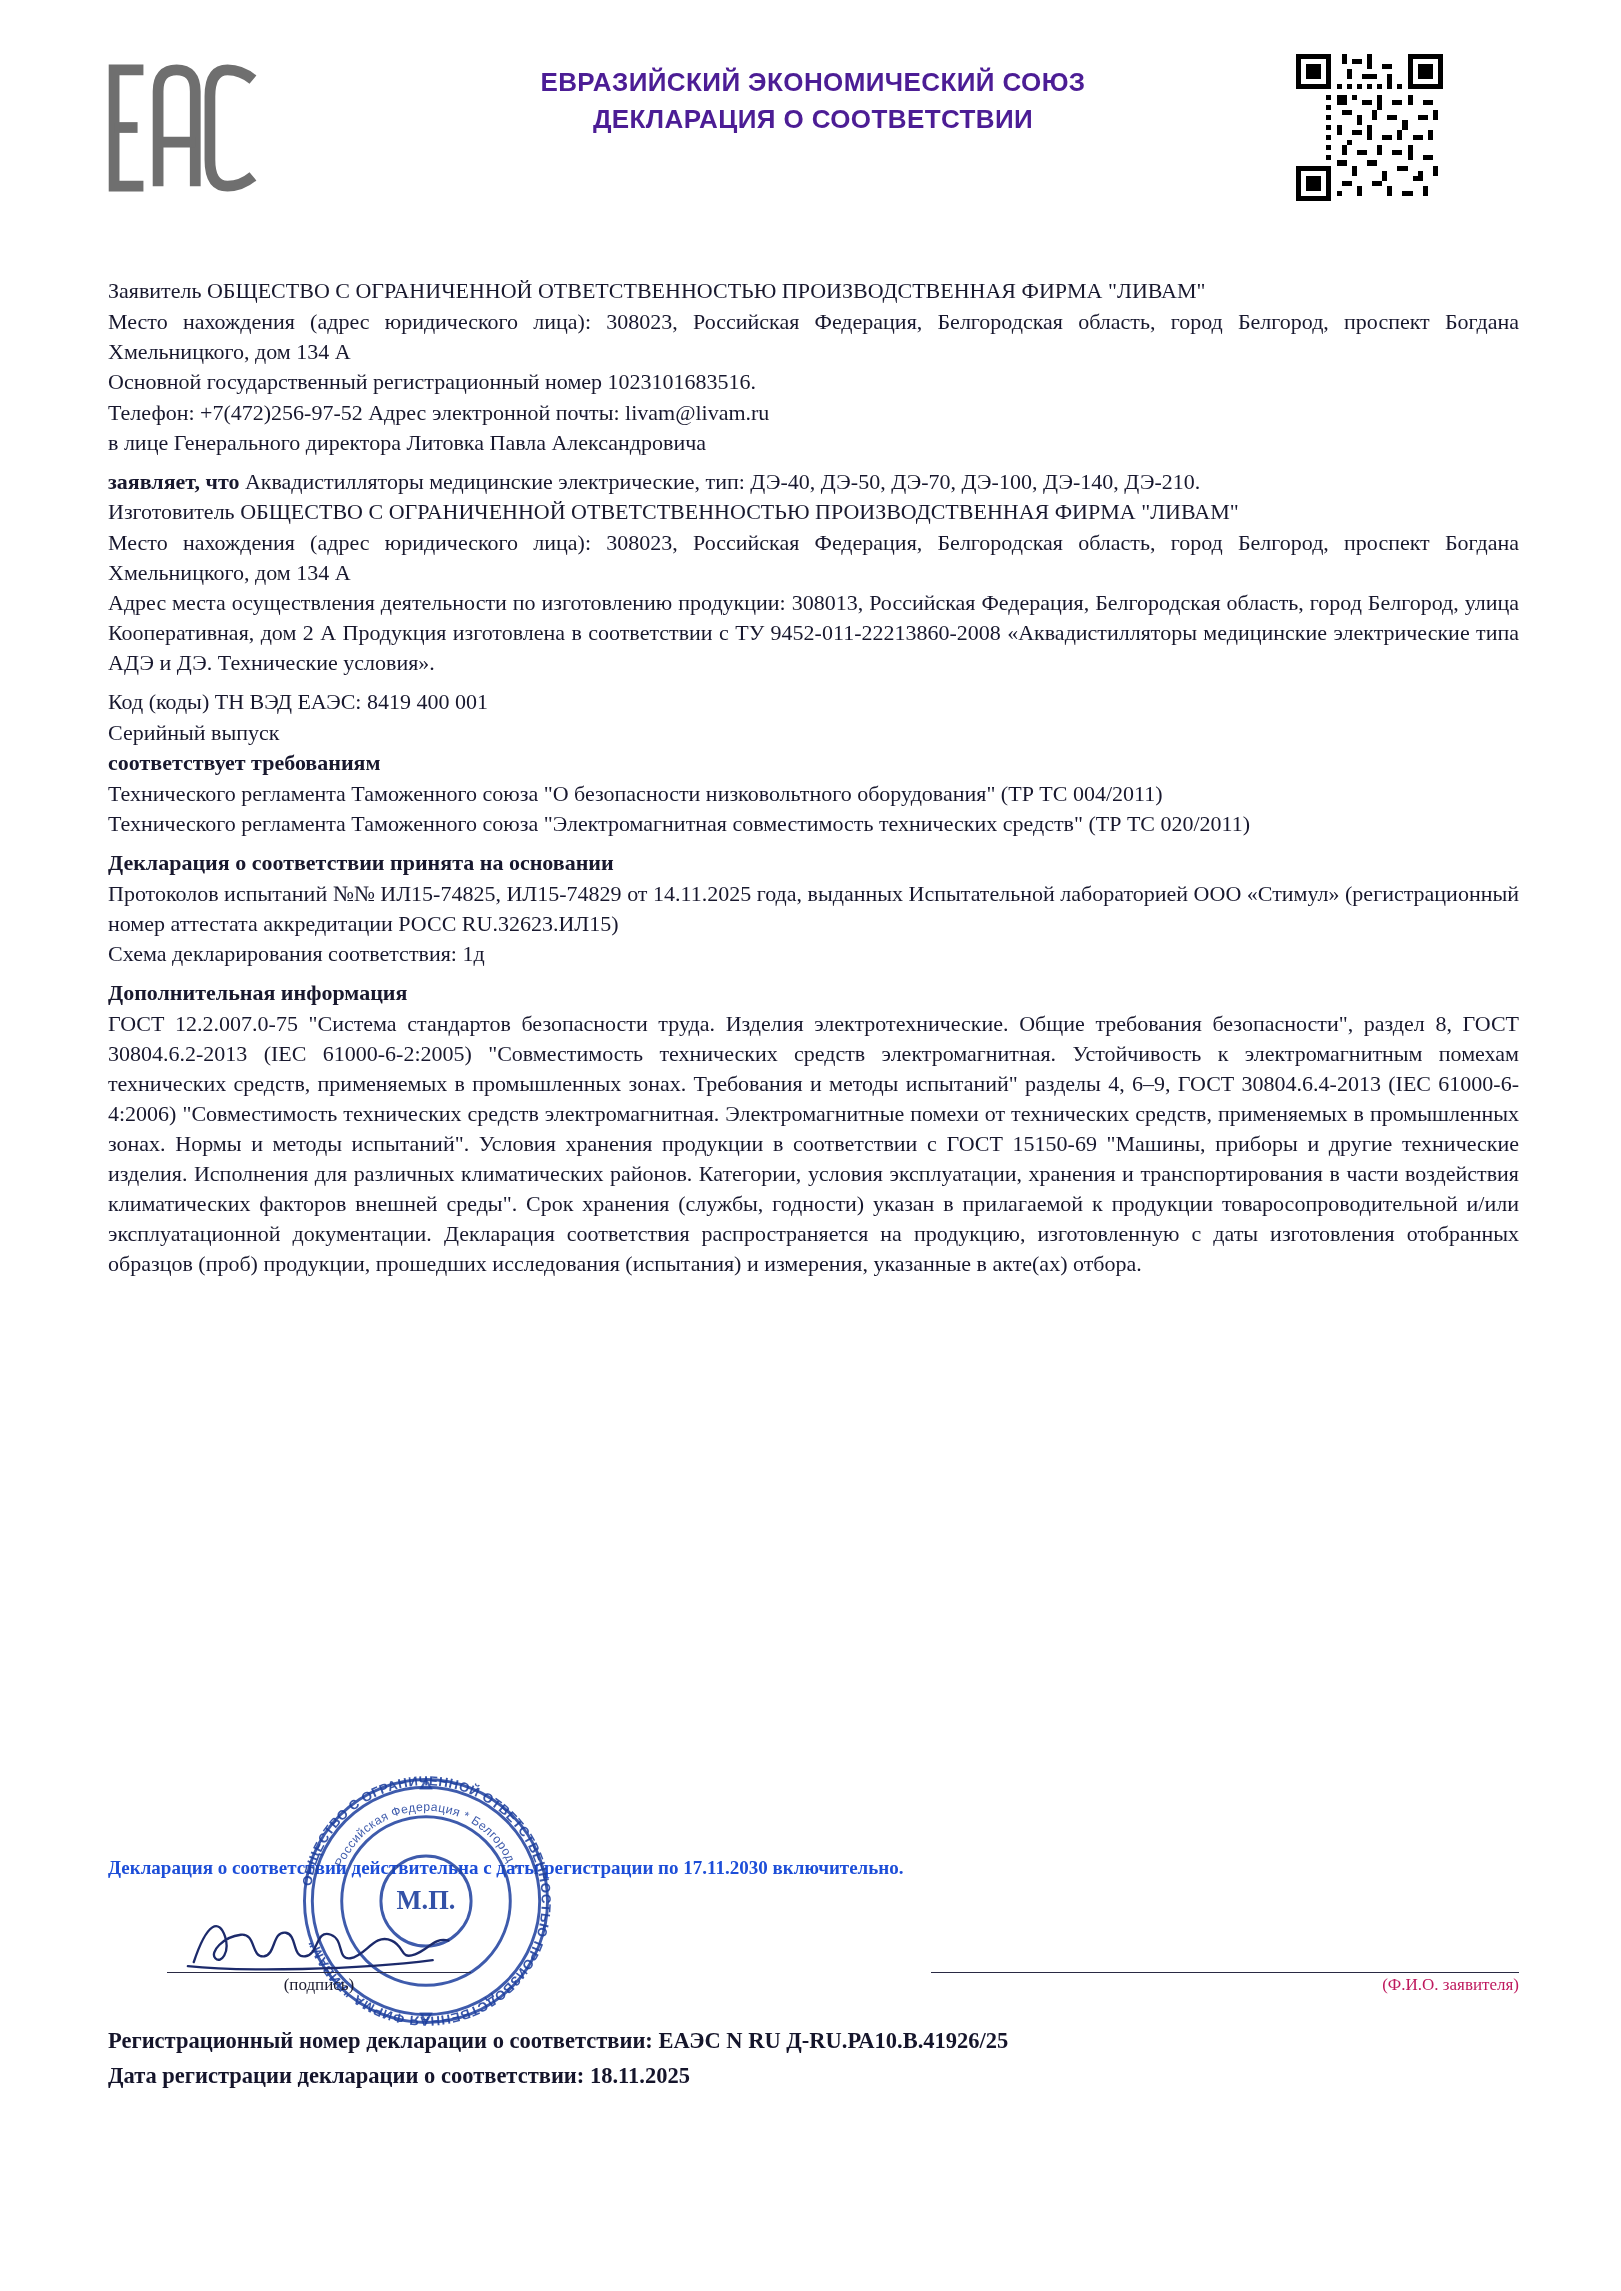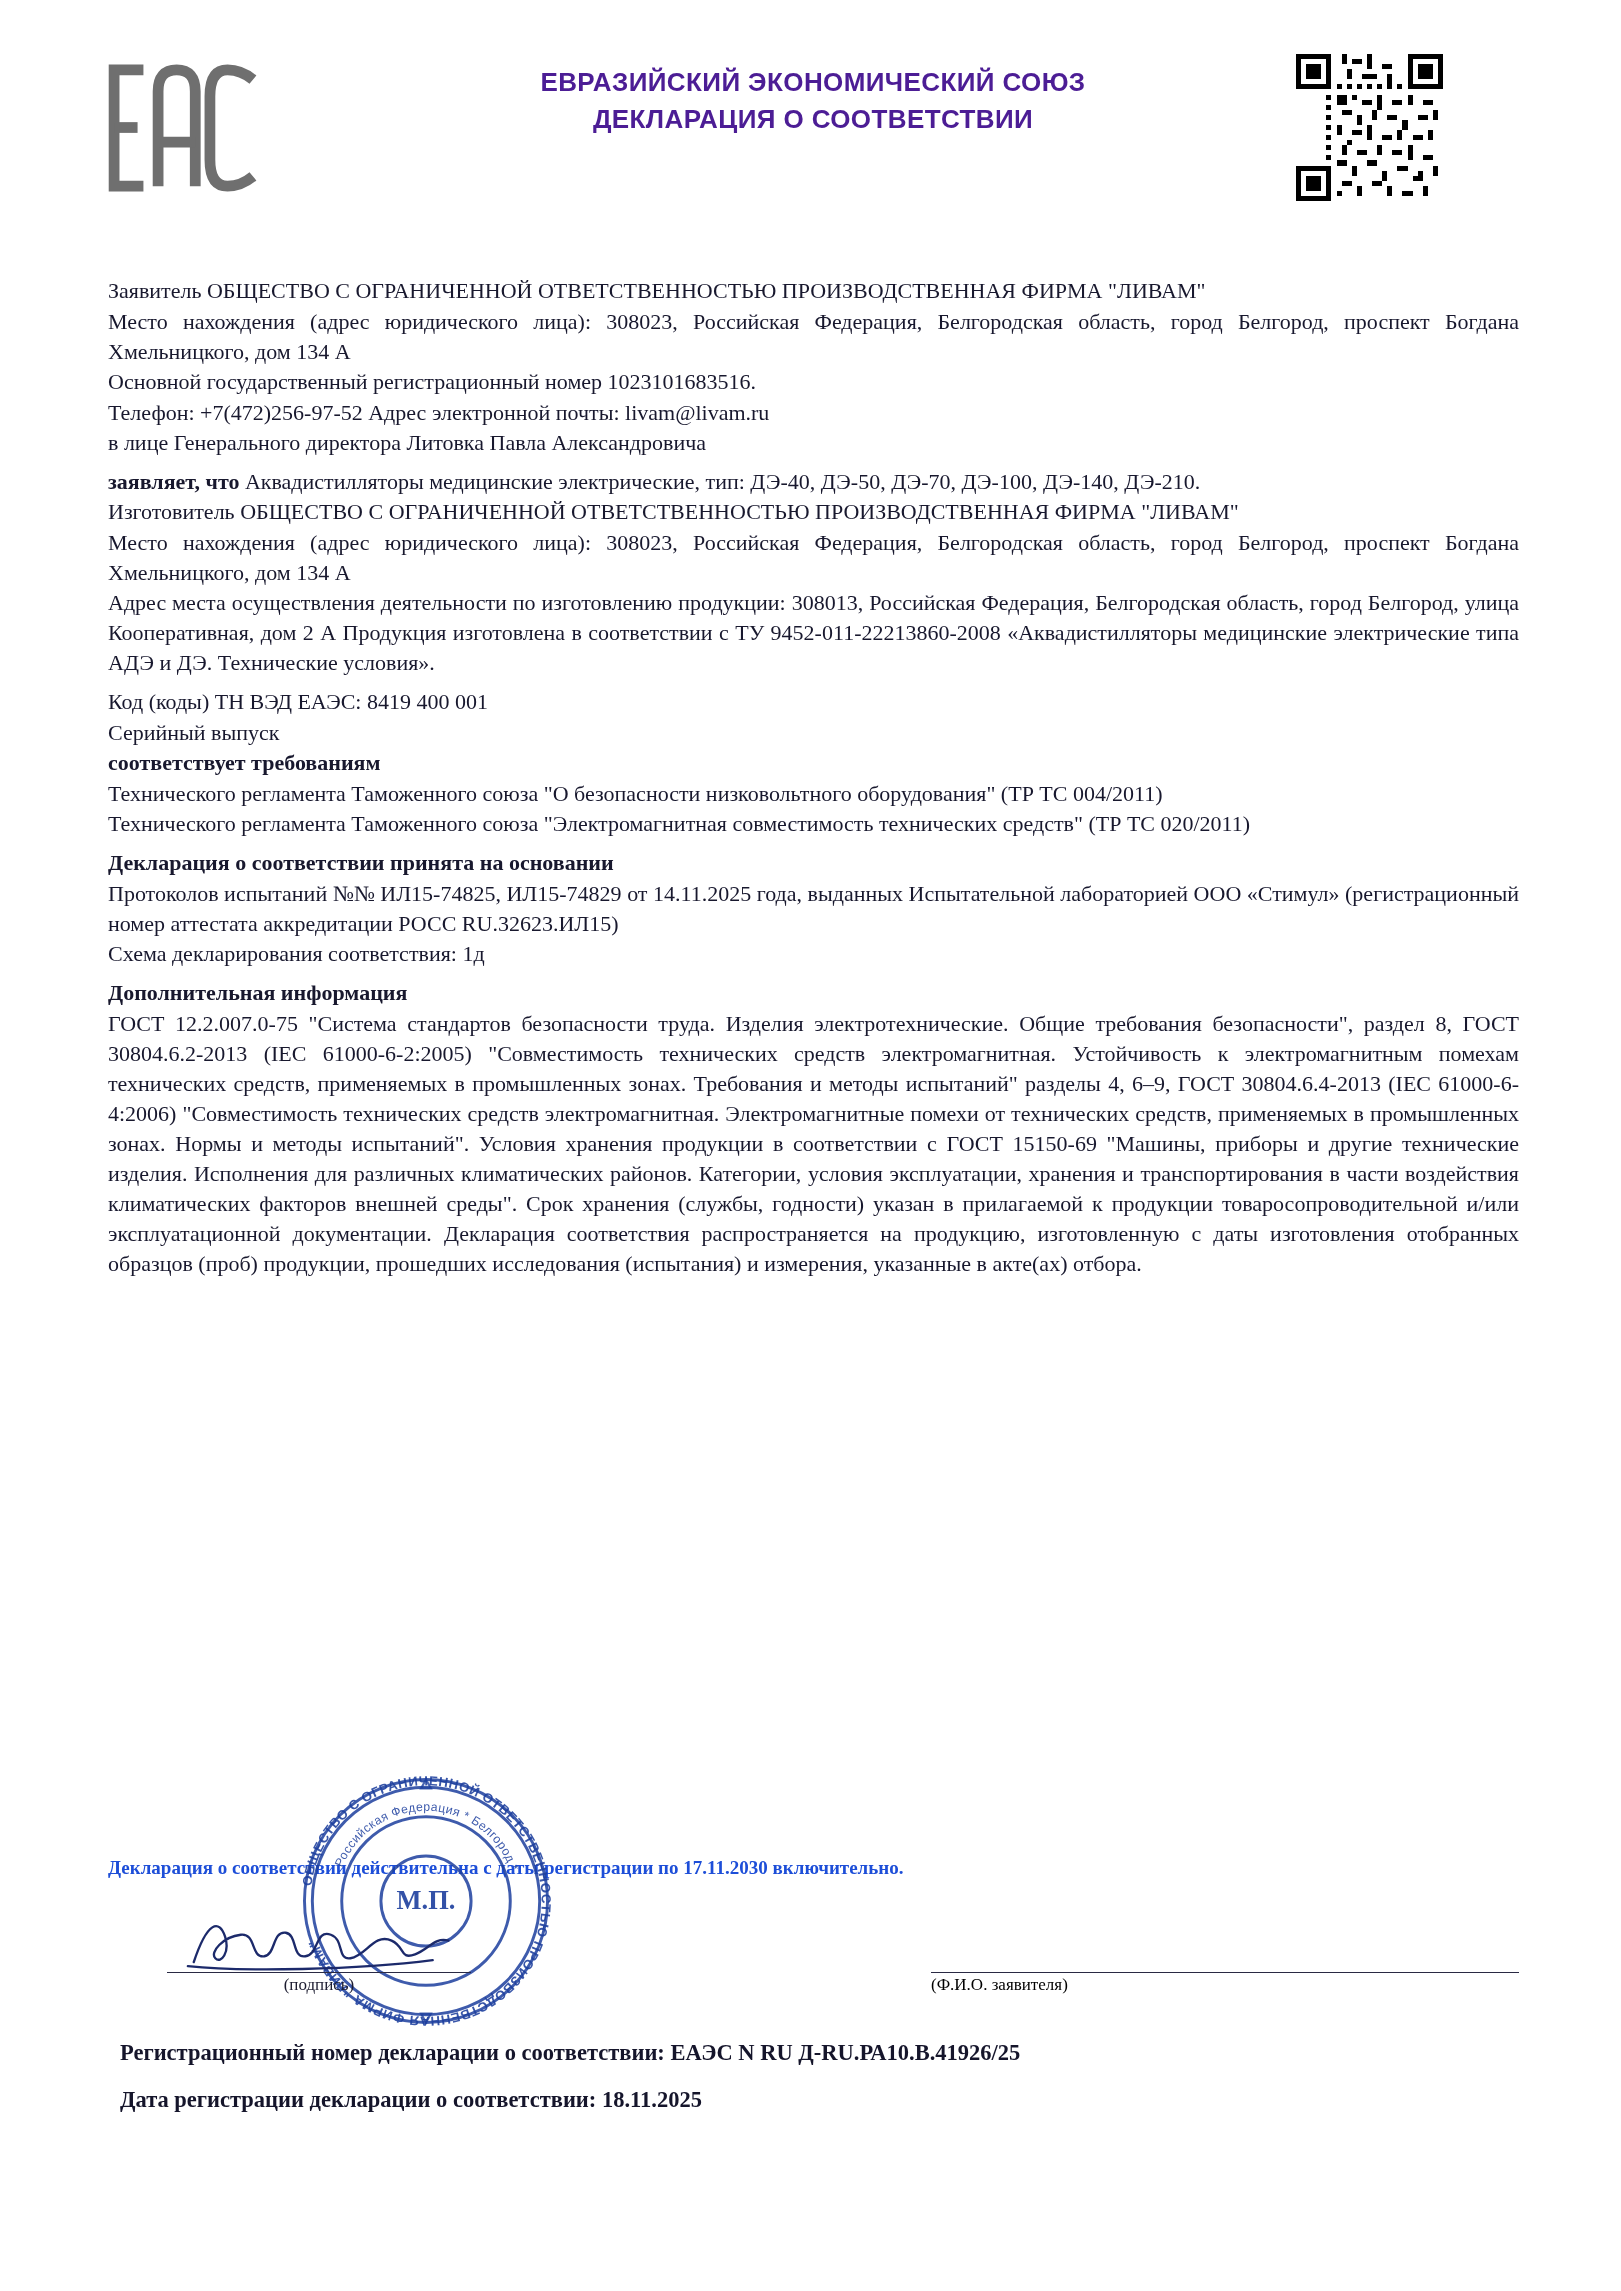--- a/index.html
+++ b/index.html
@@ -126,23 +126,23 @@
     right: 0px;
     top: 71px;
     width: 588px;
     border-bottom: 1.6px solid #2a2a44;
   }
   .sign-right-caption {
     position: absolute;
     right: 0px;
     top: 74px;
     width: 588px;
-    text-align: left;
+    text-align: right;
     font-size: 17px;
-    color: #000000;
+    color: #be185d;
   }
 
   
   .handwriting {
     position: absolute;
     left: 74px;
     top: 9.8px;
     width: 284px;
     height: 69px;
     color: #1c2a6b;
@@ -162,21 +162,21 @@
   .reg {
     position: absolute;
     left: 108px;
     top: 2024px;
     width: 1411px;
     font-size: 22.5px;
     font-weight: bold;
     color: #15152b;
     line-height: 1.55;
   }
-  .reg div { margin: 12px; }
+  .reg div { margin: 0; }
 </style>
 </head>
 <body>
 
 <div class="page">
 
   <div class="header">
 
     <div class="eac-mark">
       <svg width="157" height="132" viewBox="0 0 160 135" xmlns="http://www.w3.org/2000/svg">

